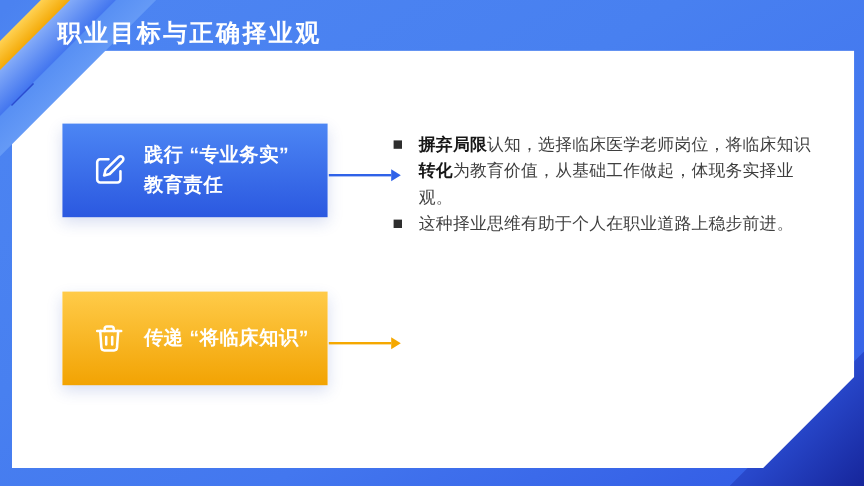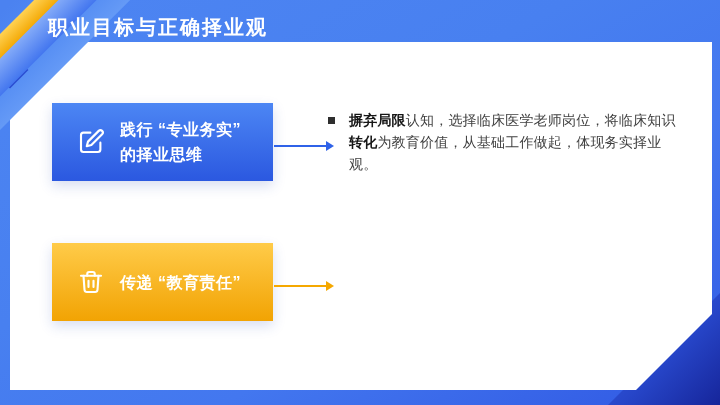--- a/index.html
+++ b/index.html
@@ -55,45 +55,49 @@
   <div class="panel">
 
     <div class="row row1">
       <div class="card" style="background: linear-gradient(rgb(76, 134, 244), rgb(43, 88, 224));">
         <svg class="card-icon" viewBox="0 0 24 24" fill="none" stroke="#ffffff" stroke-width="1.7" stroke-linecap="round" stroke-linejoin="round">
           <path d="M11.5 4.5H6a2 2 0 0 0-2 2V18a2 2 0 0 0 2 2h11.5a2 2 0 0 0 2-2v-5.5"></path>
           <path d="M18.2 3.1a1.9 1.9 0 0 1 2.7 2.7L12.3 14.4 8.6 15.4l1-3.7 8.6-8.6z"></path>
         </svg>
         <div class="card-text">
           <div>践行 “专业务实”</div>
-          <div>的择业思维</div>
+          <div>教育责任</div>
         </div>
       </div>
       <div class="arrow">
         <div class="arrow-line" style="background: rgb(47, 98, 232);"></div>
         <div class="arrow-head" style="border-left-color: rgb(47, 98, 232);"></div>
       </div>
       <div class="bullets">
           <div class="bullet">
             <span class="marker"></span>
             <span class="btext"><span class="seg-b">摒弃局限</span><span>认知，选择临床医学老师岗位，将临床知识</span><span class="seg-b">转化</span><span>为教育价值，从基础工作做起，体现务实择业观。</span></span>
+          </div>
+          <div class="bullet">
+            <span class="marker"></span>
+            <span class="btext"><span>这种择业思维有助于个人在职业道路上稳步前进。</span></span>
           </div>
         </div>
     </div>
 
     <div class="row row2">
       <div class="card" style="background: linear-gradient(rgb(255, 203, 73), rgb(242, 163, 3));">
         <svg class="card-icon" viewBox="0 0 24 24" fill="none" stroke="#ffffff" stroke-width="1.7" stroke-linecap="round" stroke-linejoin="round">
           <path d="M4 7h16"></path>
           <path d="M9 7V5.5A1.5 1.5 0 0 1 10.5 4h3A1.5 1.5 0 0 1 15 5.5V7"></path>
           <path d="M6 7l.8 11.2A2 2 0 0 0 8.8 20h6.4a2 2 0 0 0 2-1.8L18 7"></path>
           <path d="M10 11v5M14 11v5"></path>
         </svg>
         <div class="card-text">
-          <div>传递 “教育责任”</div>
+          <div>传递 “将临床知识”</div>
         </div>
       </div>
       <div class="arrow">
         <div class="arrow-line" style="background: rgb(245, 168, 0);"></div>
         <div class="arrow-head" style="border-left-color: rgb(245, 168, 0);"></div>
       </div>
       <div class="bullets">
         </div>
     </div>
 

